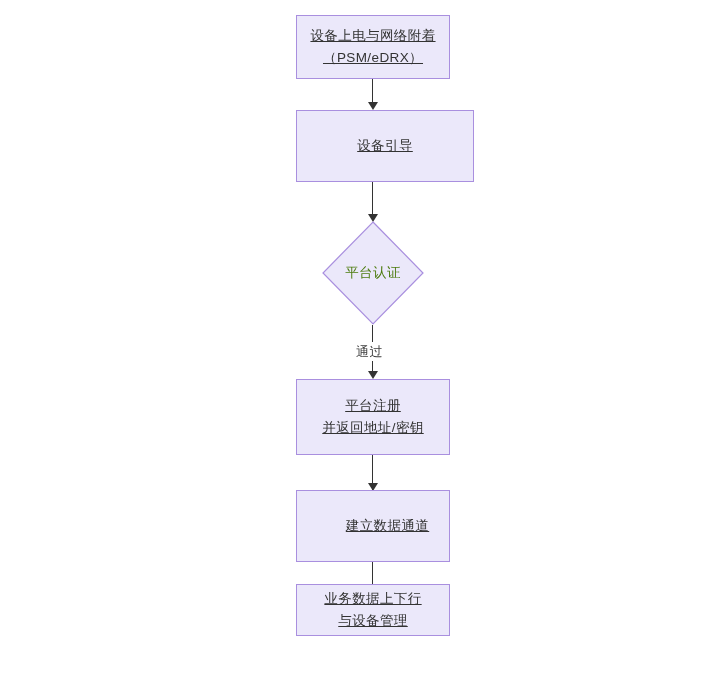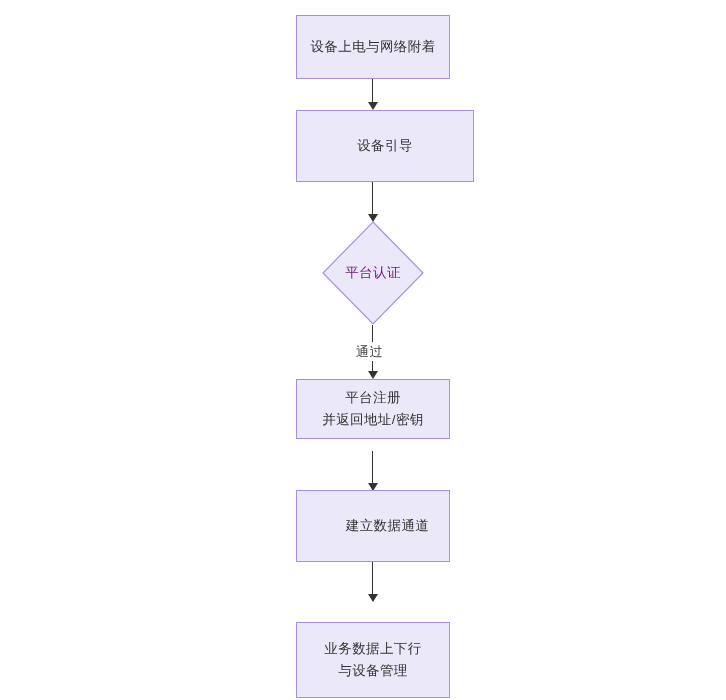--- a/index.html
+++ b/index.html
@@ -31,20 +31,21 @@
     display: flex;
     flex-direction: column;
     align-items: center;
     justify-content: center;
     color: #333333;
     font-size: 13.5px;
     line-height: 22px;
     text-align: center;
     letter-spacing: 0.4px;
     z-index: 3;
+    text-decoration: underline;
   }
 
   .node .line {
     display: block;
     white-space: nowrap;
   }
 
   
   .decision {
     position: absolute;
@@ -59,21 +60,21 @@
   }
   .decision .diamond-label {
     position: absolute;
     left: 0;
     top: 0;
     width: 100%;
     height: 100%;
     display: flex;
     align-items: center;
     justify-content: center;
-    color: #701a75;
+    color: #4d7c0f;
     font-size: 13.5px;
     letter-spacing: 0.4px;
     text-align: center;
   }
 
   
   .connector {
     position: absolute;
     width: 1px;
     background: #333333;
@@ -101,20 +102,21 @@
     z-index: 4;
   }
 </style>
 </head>
 <body>
 
 <div id="flowchart">
 
   <div class="node" style="left:296px; top:15px; width:154px; height:64px;">
     <span class="line">设备上电与网络附着</span>
+    <span class="line">（PSM/eDRX）</span>
   </div>
 
   <div class="connector" style="left:372px; top:79px; height:25px;"></div>
   <div class="arrowhead" style="left:368px; top:102px;"></div>
 
   <div class="node" style="left:296px; top:110px; width:178px; height:72px;">
     <span class="line">设备引导</span>
   </div>
 
   <div class="connector" style="left:372px; top:182px; height:38px;"></div>
@@ -124,33 +126,33 @@
     <svg class="diamond-shape" viewBox="0 0 102 104" preserveAspectRatio="none">
       <polygon points="51,1 101,52 51,103 1,52" fill="#ebe8fa" stroke="#a98fdf" stroke-width="1.2"></polygon>
     </svg>
     <div class="diamond-label">平台认证</div>
   </div>
 
   <div class="connector" style="left:372px; top:325px; height:48px;"></div>
   <div class="arrowhead" style="left:368px; top:371px;"></div>
   <div class="edge-label" style="left:354px; top:342px;">通过</div>
 
-  <div class="node" style="left:296px; top:379px; width:154px; height:60px;">
+  <div class="node" style="left:296px; top:379px; width:154px; height:76px;">
     <span class="line">平台注册</span>
     <span class="line">并返回地址/密钥</span>
   </div>
 
   <div class="connector" style="left:372px; top:451px; height:39px;"></div>
   <div class="arrowhead" style="left:368px; top:483px;"></div>
 
   <div class="node" style="left:296px; top:490px; width:154px; height:72px;padding-left:29px;">
     <span class="line">建立数据通道</span>
   </div>
 
   <div class="connector" style="left:372px; top:562px; height:39px;"></div>
   <div class="arrowhead" style="left:368px; top:594px;"></div>
 
-  <div class="node" style="left:296px; top:622px; width:154px; height:76px;">
+  <div class="node" style="left:296px; top:584px; width:154px; height:52px;">
     <span class="line">业务数据上下行</span>
     <span class="line">与设备管理</span>
   </div>
 
 </div>
 
 </body></html>

